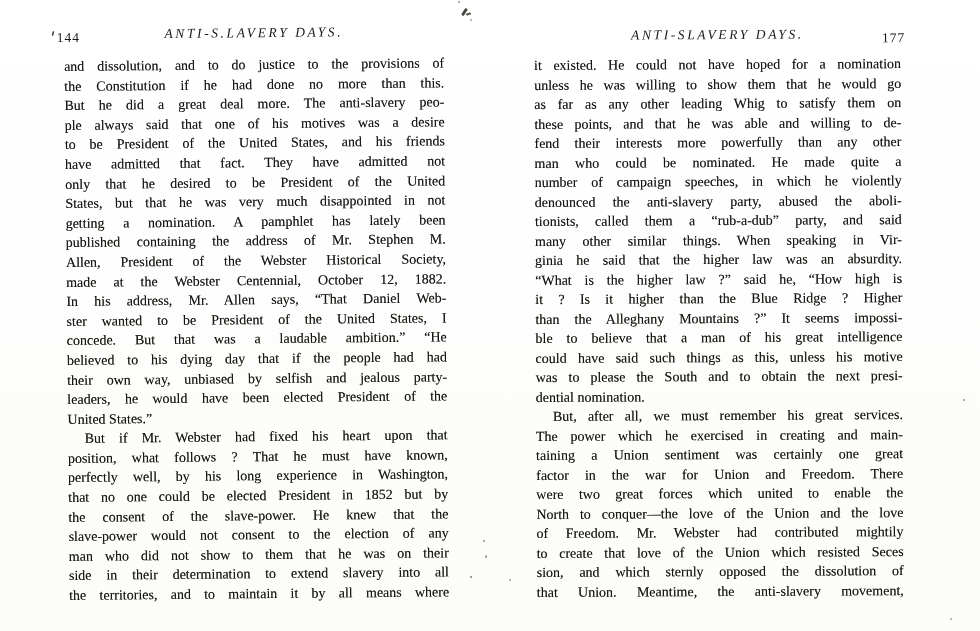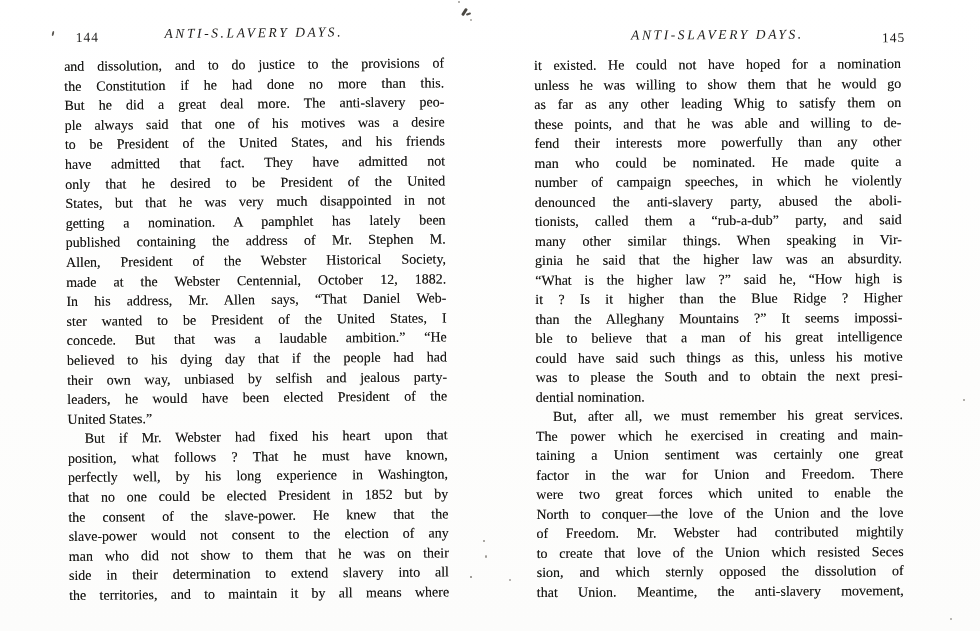--- a/index.html
+++ b/index.html
@@ -24,21 +24,21 @@
   }
   #page-left  { transform: rotate(-0.55deg); transform-origin: 64px 57px; }
   #page-right { transform: rotate(-0.3deg);  transform-origin: 534px 56px; }
 
   .pagenum {
     position: absolute;
     font-size: 13.5px;
     letter-spacing: 1px;
     color: #1c1b19;
   }
-  #num-left  { left: 57px;  top: 30px; margin-left: 19px; }
+  #num-left  { left: 57px;  top: 30px; }
   #num-right { left: 882px; top: 32px; }
 
   .running-title {
     position: absolute;
     font-style: italic;
     font-size: 13.5px;
     letter-spacing: 2.6px;
     text-align: center;
     white-space: nowrap;
     color: #1c1b19;
@@ -107,21 +107,21 @@
         <div class="line">the consent of the slave-power. He knew that the</div>
         <div class="line">slave-power would not consent to the election of any</div>
         <div class="line">man who did not show to them that he was on their</div>
         <div class="line">side in their determination to extend slavery into all</div>
         <div class="line">the territories, and to maintain it by all means where</div>
       </div>
   </div>
 
   <div class="page" id="page-right">
     <div class="running-title" id="title-right">ANTI-SLAVERY DAYS.</div>
-    <span class="pagenum" id="num-right">145</span>
+    <span class="pagenum" id="num-right">177</span>
     <div class="page-body" id="body-right">
         <div class="line">it existed. He could not have hoped for a nomination</div>
         <div class="line">unless he was willing to show them that he would go</div>
         <div class="line">as far as any other leading Whig to satisfy them on</div>
         <div class="line">these points, and that he was able and willing to de-</div>
         <div class="line">fend their interests more powerfully than any other</div>
         <div class="line">man who could be nominated. He made quite a</div>
         <div class="line">number of campaign speeches, in which he violently</div>
         <div class="line">denounced the anti-slavery party, abused the aboli-</div>
         <div class="line">tionists, called them a “rub-a-dub” party, and said</div>

